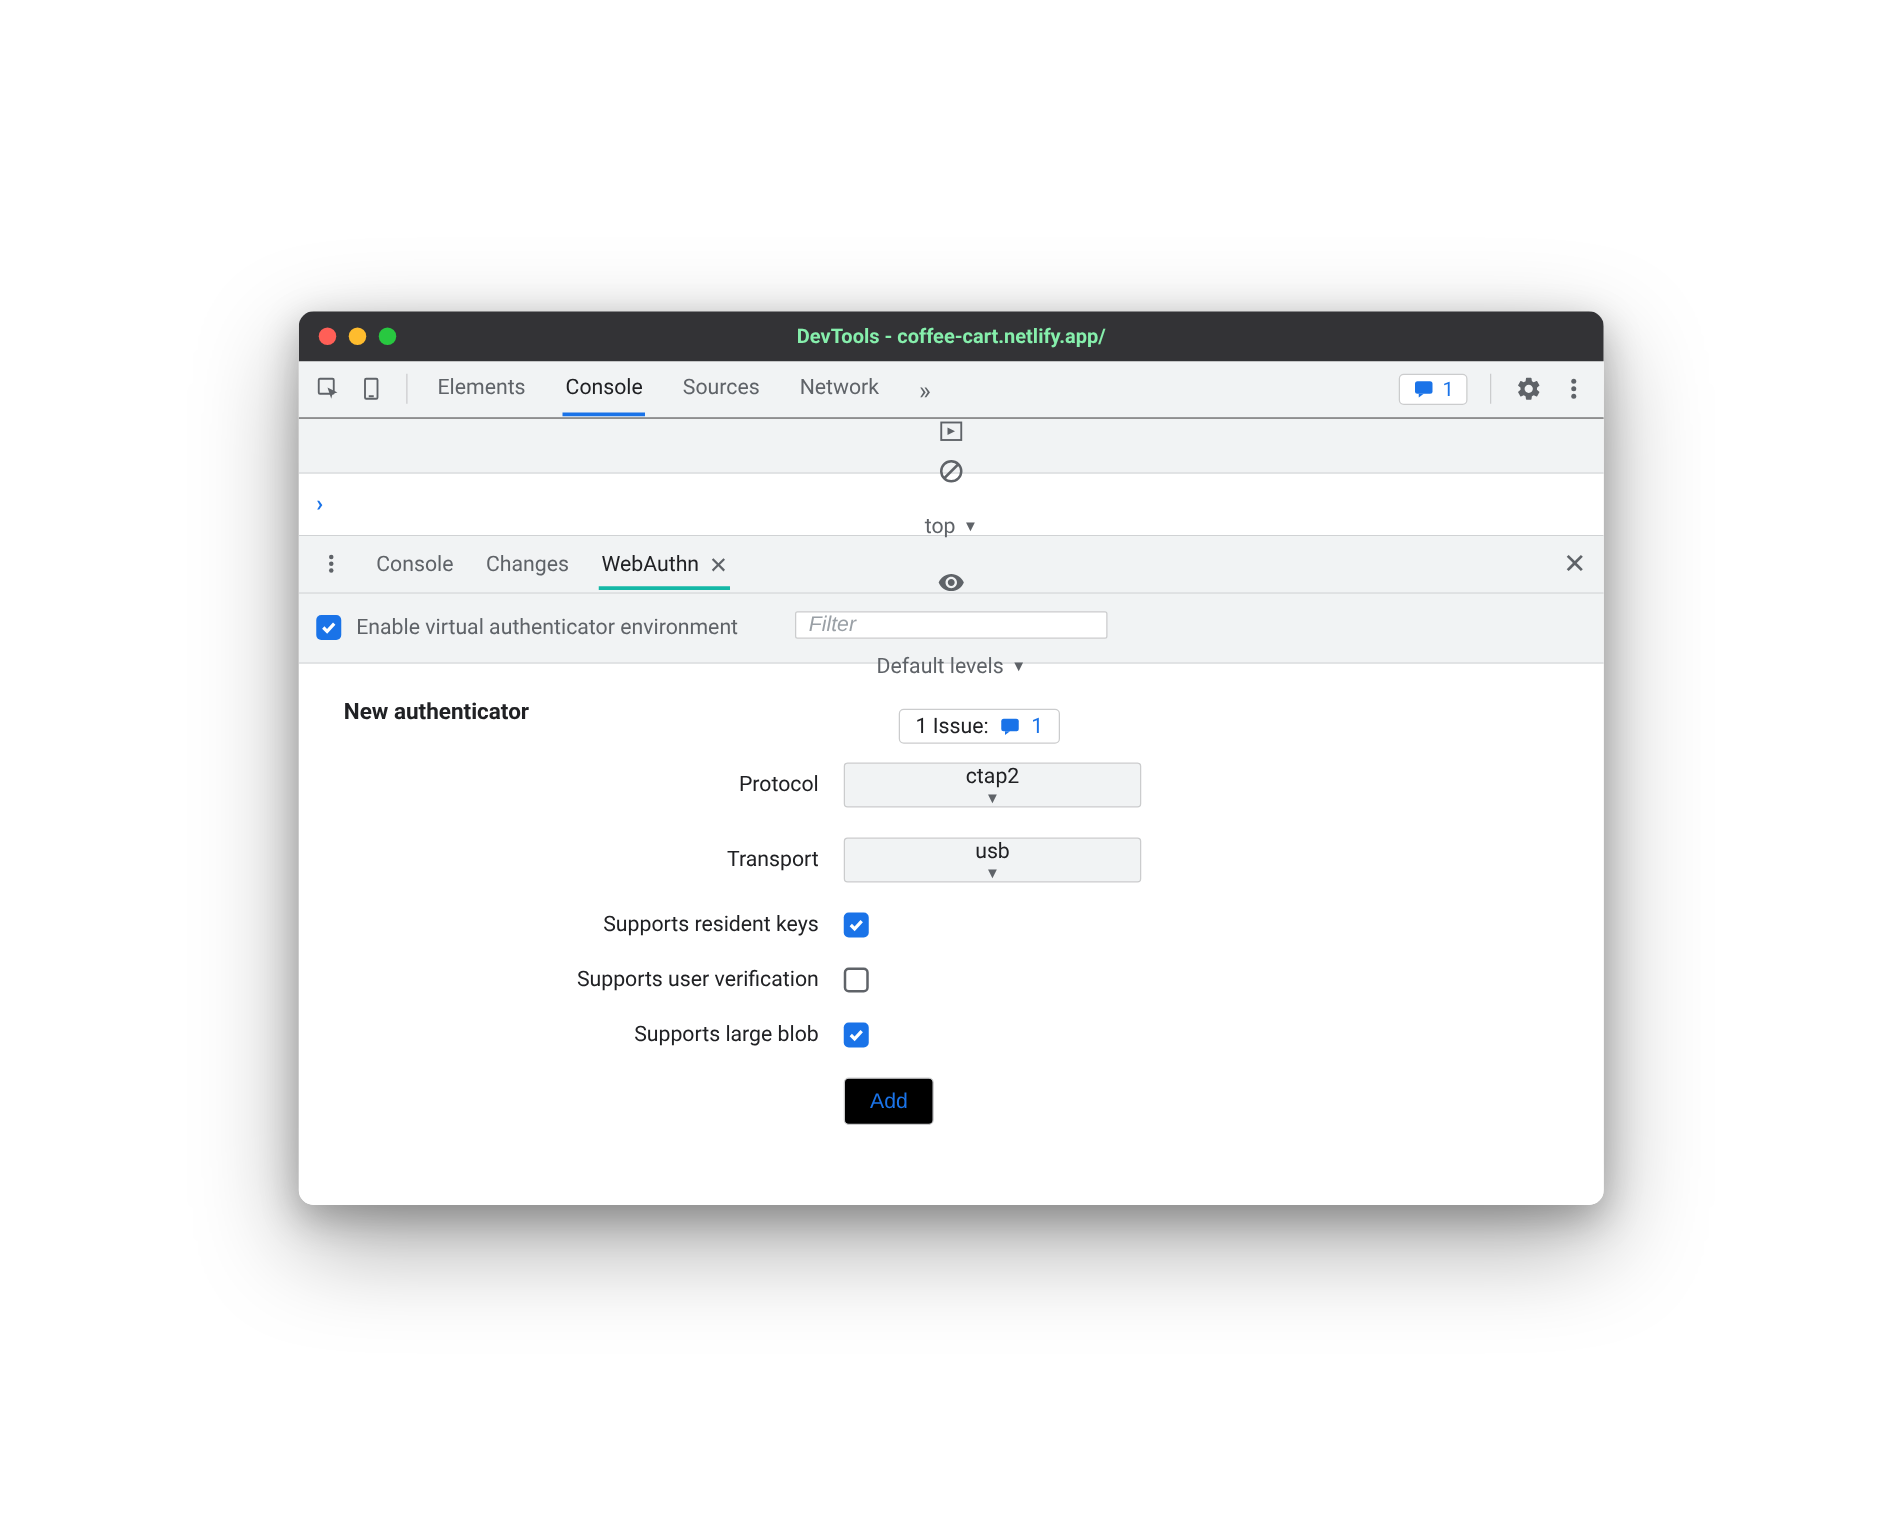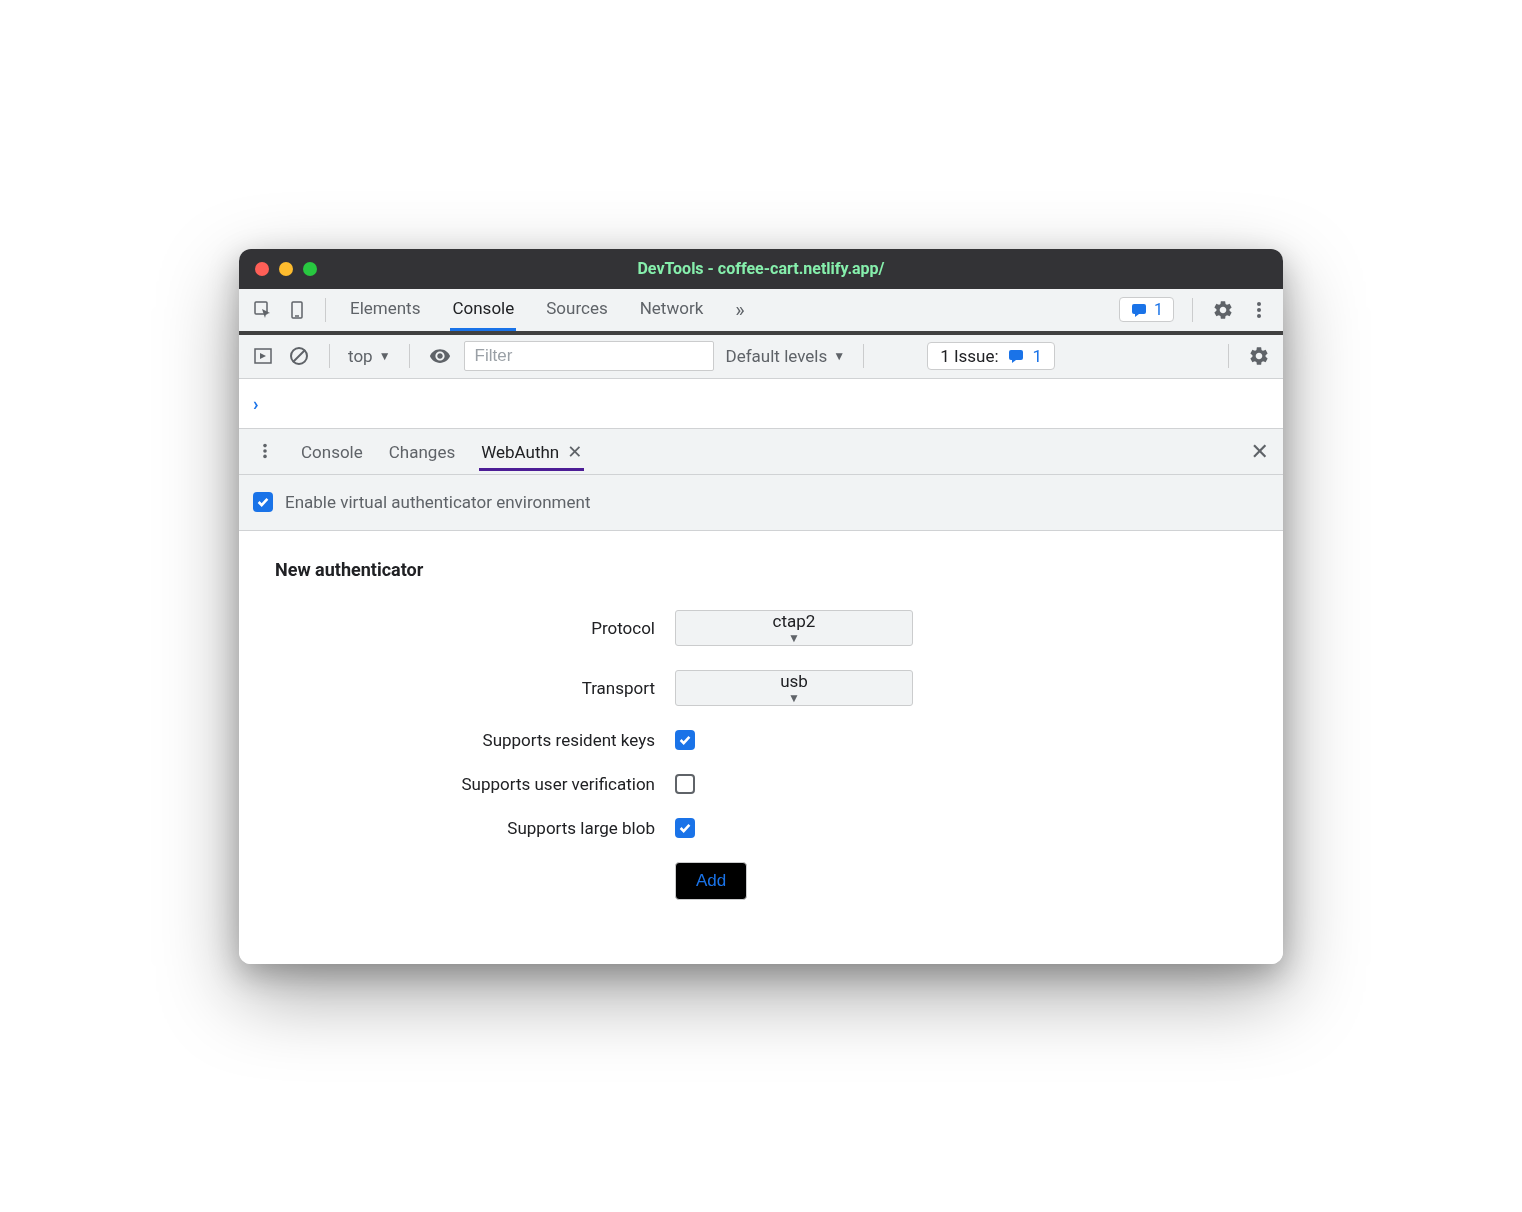--- a/index.html
+++ b/index.html
@@ -35,21 +35,21 @@
 .title {
   position: absolute;
   left: 50%;
   transform: translateX(-50%);
   color: #86efac;
   font-size: 16px;
   font-weight: 700;
 }
 .toolbar {
   background: #f1f3f4;
-  border-bottom: 4px solid #404040;
+  border-bottom: 1px solid #404040;
   display: flex;
   align-items: center;
   height: 46px;
   padding: 0 12px;
   gap: 10px;
 }
 .icon-btn {
   width: 24px; height: 24px;
   display: flex; align-items: center; justify-content: center;
   color: #5f6368;
@@ -74,32 +74,33 @@
   padding: 2px 10px; color: #1a73e8; font-size: 16px;
   background: #fff;
 }
 .gear-svg, .dots-svg { color: #5f6368; }
 .console-toolbar {
   background: #f1f3f4;
   border-bottom: 1px solid #d0d2d4;
   display: flex;
   align-items: center;
   height: 44px;
-  padding: 0 12px;
+  padding: 0 0;
   gap: 12px;
+  flex-direction: column;
 }
 .ctx-select {
   display: flex; align-items: center; gap: 6px;
   color: #5f6368; font-size: 17px;
 }
 .triangle-down { font-size: 12px; color: #5f6368; }
 .filter-input {
   border: 1px solid #cbcccd; background: #fff;
   height: 30px; padding: 0 10px; font-size: 17px;
-  width: 250px; color: #3b82f6; border-radius: 2px;
+  width: 250px; color: #3b82f6; border-radius: 2px; font-style: italic;
 }
 .filter-input::placeholder { color: #9aa0a6; }
 .levels { color: #5f6368; font-size: 17px; display: flex; align-items: center; gap: 6px; }
 .issue-badge {
   display: flex; align-items: center; gap: 8px;
   border: 1px solid #cbcccd; border-radius: 4px;
   padding: 3px 12px; background: #fff; color: #202124;
   font-size: 17px;
   margin-left: 45px;
 }
@@ -122,21 +123,21 @@
   gap: 22px;
 }
 .drawer-tabs .more { color: #5f6368; }
 .drawer-tab {
   color: #5f6368; font-size: 17px;
   padding: 10px 2px 9px; cursor: pointer;
   display: flex; align-items: center; gap: 8px;
 }
 .drawer-tab.active {
   color: #202124;
-  border-bottom: 3px solid #4c1d95;
+  border-bottom: 3px solid #14b8a6;
   padding-bottom: 6px;
 }
 .close-x { color: #5f6368; font-size: 18px; }
 .drawer-close { margin-left: auto; color: #5f6368; font-size: 22px; cursor: pointer; }
 .enable-row {
   background: #f1f3f4;
   border-bottom: 1px solid #d0d2d4;
   display: flex;
   align-items: center;
   height: 56px;

